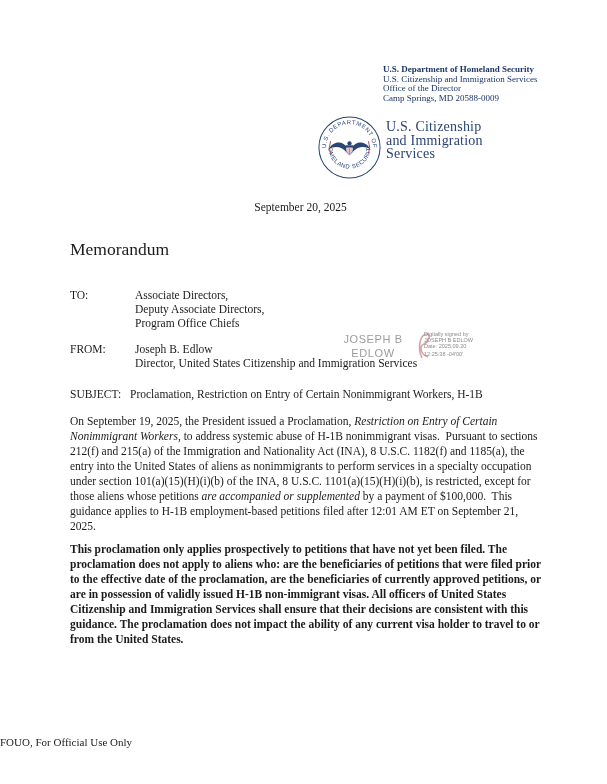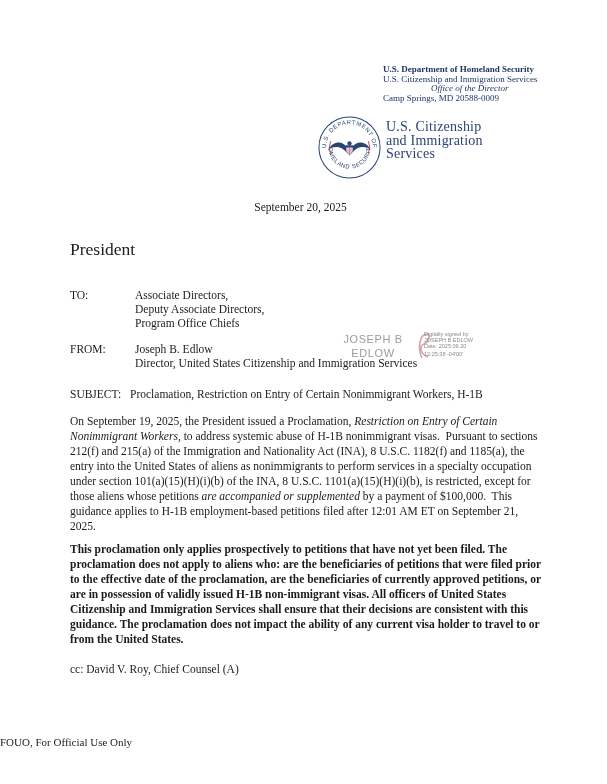--- a/index.html
+++ b/index.html
@@ -8,21 +8,21 @@
     --text_black:#1b1b1b;
   }
   *{margin:0;padding:0;box-sizing:border-box;}
   html,body{background:#ffffff;}
   body{font-family:"Liberation Serif", serif; color:var(--text_black);}
   .page{position:relative;width:601px;height:784px;background:#ffffff;overflow:hidden;}
 
   .letterhead{position:absolute;left:383px;top:65px;font-size:9px;line-height:9.6px;
     color:var(--header_blue);white-space:nowrap;}
   .letterhead .lh-bold{font-weight:bold;}
-  .letterhead .lh-italic{font-style:italic;margin-left:48px;}
+  .letterhead .lh-italic{}
 
   .seal{position:absolute;left:318px;top:116px;}
   .wordmark{position:absolute;left:386px;top:120px;font-size:14px;line-height:13.5px;
     color:var(--logo_blue);letter-spacing:0.2px;}
 
   .date{position:absolute;left:0;top:201px;width:100%;text-align:center;font-size:11.5px;}
   .title{position:absolute;left:70px;top:239px;font-size:17.5px;font-weight:normal;
     font-family:"Liberation Serif", serif;}
 
   .field-label{position:absolute;left:70px;font-size:11.5px;line-height:14.2px;}
@@ -81,21 +81,21 @@
     <path d="M52.4,51 v8" stroke="var(--seal_red)" stroke-width="0.9"></path>
   </svg>
   <div class="wordmark">
       <div>U.S. Citizenship</div>
       <div>and Immigration</div>
       <div>Services</div>
     </div>
 
   <div class="date">September 20, 2025</div>
 
-  <h1 class="title">President</h1>
+  <h1 class="title">Memorandum</h1>
 
   <div class="field-label" style="top:288px">TO:</div>
   <div class="field-value" style="top:288px">
       <div>Associate Directors,</div>
       <div>Deputy Associate Directors,</div>
       <div>Program Office Chiefs</div>
     </div>
 
   <div class="field-label" style="top:342px">FROM:</div>
   <div class="field-value" style="top:342px">
@@ -116,17 +116,16 @@
       <div>Date: 2025.09.20</div>
       <div>12:25:38 -04'00'</div>
     </div>
 
   <div class="field-label" style="top:387px">SUBJECT:</div>
   <div class="field-value subject-value" style="top:387px">Proclamation, Restriction on Entry of Certain Nonimmigrant Workers, H-1B</div>
 
   <p class="body-para para1"><span>On September 19, 2025, the President issued a Proclamation, </span><i>Restriction on Entry of Certain Nonimmigrant Workers</i><span>, to address systemic abuse of H-1B nonimmigrant visas.  Pursuant to sections 212(f) and 215(a) of the Immigration and Nationality Act (INA), 8 U.S.C. 1182(f) and 1185(a), the entry into the United States of aliens as nonimmigrants to perform services in a specialty occupation under section 101(a)(15)(H)(i)(b) of the INA, 8 U.S.C. 1101(a)(15)(H)(i)(b), is restricted, except for those aliens whose petitions </span><i>are accompanied or supplemented</i><span> by a payment of $100,000.  This guidance applies to H-1B employment-based petitions filed after 12:01 AM ET on September 21, 2025.</span></p>
   <p class="body-para para2"><b>This proclamation only applies prospectively to petitions that have not yet been filed.</b><span> The proclamation does not apply to aliens who: are the beneficiaries of petitions that were filed prior to the effective date of the proclamation, are the beneficiaries of currently approved petitions, or are in possession of validly issued H-1B non-immigrant visas. All officers of United States Citizenship and Immigration Services shall ensure that their decisions are consistent with this guidance. The proclamation does not impact the ability of any current visa holder to travel to or from the United States.</span></p>
 
-  <div class="cc-line">cc: David V. Roy, Chief Counsel (A)</div>
 
   <div class="footer">FOUO, For Official Use Only</div>
 
 </div>
 
 </body></html>

